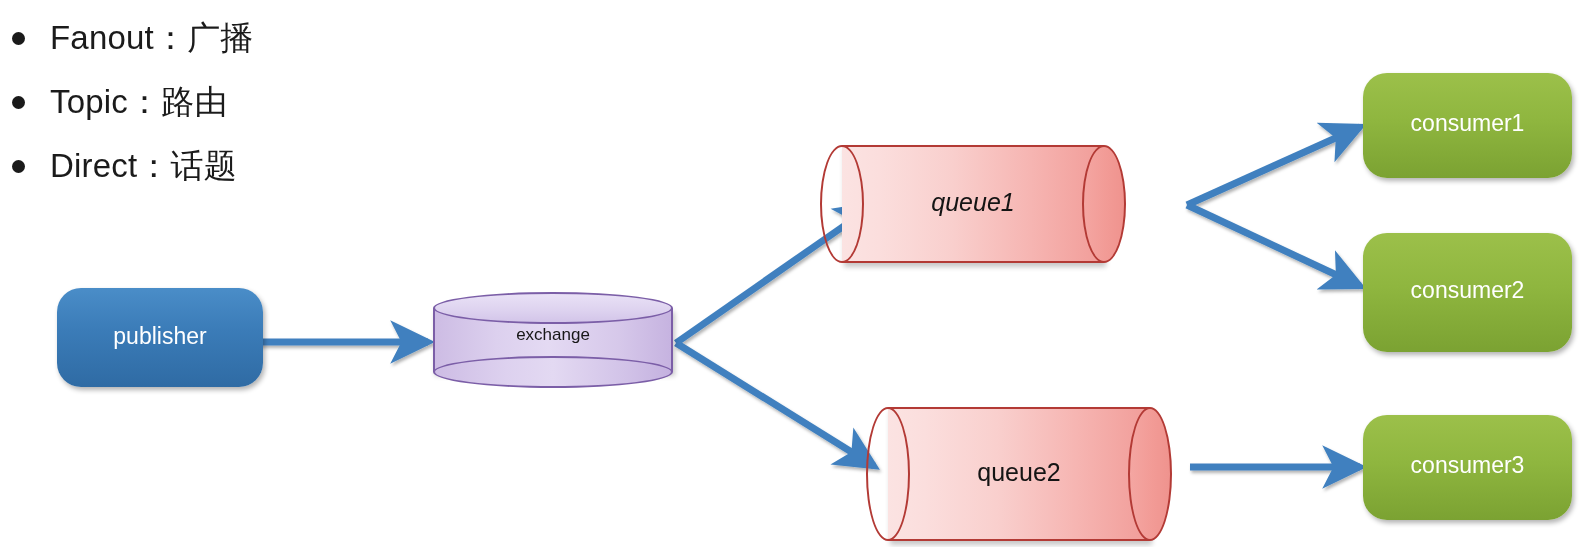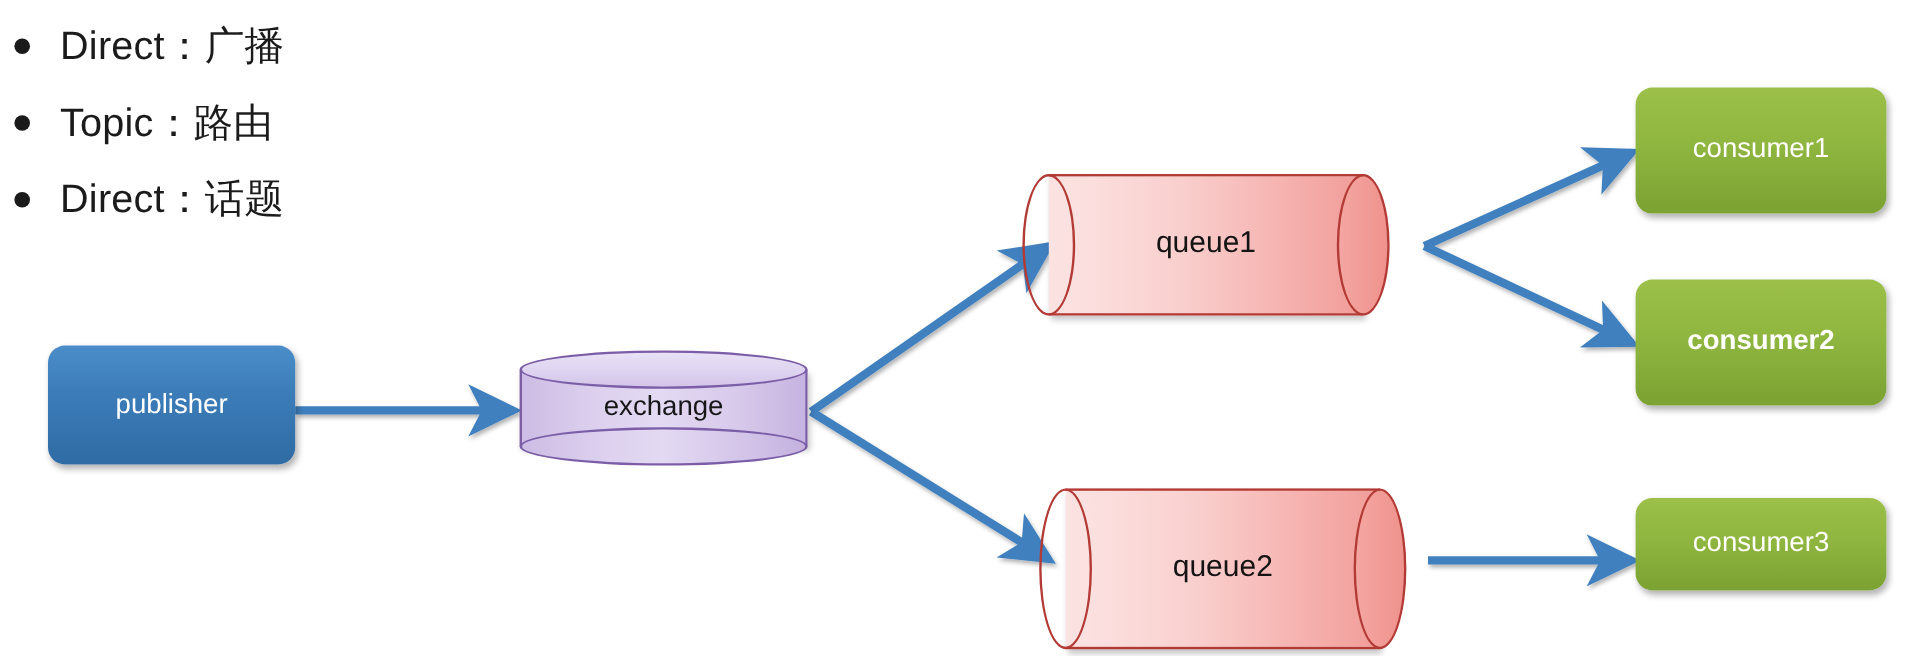--- a/index.html
+++ b/index.html
@@ -58,36 +58,37 @@
     height: 547px;
     pointer-events: none;
   }
 
   
   .node-label {
     position: absolute;
     left: 0;
     right: 0;
     text-align: center;
-    font-size: 23px;
+    font-size: 17px;
     white-space: nowrap;
   }
 
   
   .box {
     position: absolute;
-    border-radius: 14px;
+    border-radius: 24px;
     box-shadow: 2px 3px 5px rgba(0,0,0,0.30);
   }
   .box .node-label {
     color: #ffffff;
     font-size: 23px;
   }
   .box-publisher {
     background: linear-gradient(to bottom, #4a8dc8 0%, #3b7cb8 42%, #2f6ba4 100%);
+    margin-left: 17px;
   }
   .box-consumer {
     background: linear-gradient(to bottom, #9cc04a 0%, #8fb63f 45%, #7ba232 100%);
   }
 
   
   .cyl-v {
     position: absolute;
   }
   .cyl-v .cyl-v-body {
@@ -174,21 +175,21 @@
   }
 </style>
 </head>
 <body>
 
 <div id="canvas">
 
   <div class="bullet-list">
     <div class="bullet-row">
       <span class="bullet-dot"></span>
-      <span class="bullet-text">Direct：广播</span>
+      <span class="bullet-text">Fanout：广播</span>
     </div>
     <div class="bullet-row">
       <span class="bullet-dot"></span>
       <span class="bullet-text">Topic：路由</span>
     </div>
     <div class="bullet-row">
       <span class="bullet-dot"></span>
       <span class="bullet-text">Direct：话题</span>
     </div>
   </div>
@@ -223,39 +224,39 @@
     <span class="node-label" style="top:50%; margin-top:-15px;">publisher</span>
   </div>
 
   <div class="cyl-v" style="left:433px; top:292px; width:240px; height:96px;">
     <div class="cyl-v-body"></div>
     <div class="cyl-v-bottom"></div>
     <div class="cyl-v-top"></div>
     <span class="node-label">exchange</span>
   </div>
 
-  <div class="cyl-h" style="left:852px; top:145px; width:306px; height:118px;">
+  <div class="cyl-h" style="left:820px; top:145px; width:306px; height:118px;font-style:italic;">
     <div class="cyl-h-body"></div>
     <div class="cyl-h-right"></div>
     <div class="cyl-h-left"></div>
     <span class="node-label">queue1</span>
   </div>
 
   <div class="cyl-h" style="left:866px; top:407px; width:306px; height:134px;">
     <div class="cyl-h-body"></div>
     <div class="cyl-h-right"></div>
     <div class="cyl-h-left"></div>
     <span class="node-label">queue2</span>
   </div>
 
   <div class="box box-consumer" style="left:1363px; top:73px; width:209px; height:105px;">
     <span class="node-label" style="top:50%; margin-top:-16px;">consumer1</span>
   </div>
 
-  <div class="box box-consumer" style="left:1363px; top:233px; width:209px; height:105px;font-weight:bold;">
+  <div class="box box-consumer" style="left:1363px; top:233px; width:209px; height:119px;">
     <span class="node-label" style="top:50%; margin-top:-16px;">consumer2</span>
   </div>
 
-  <div class="box box-consumer" style="left:1363px; top:415px; width:209px; height:77px;">
+  <div class="box box-consumer" style="left:1363px; top:415px; width:209px; height:105px;">
     <span class="node-label" style="top:50%; margin-top:-16px;">consumer3</span>
   </div>
 
 </div>
 
 </body></html>

